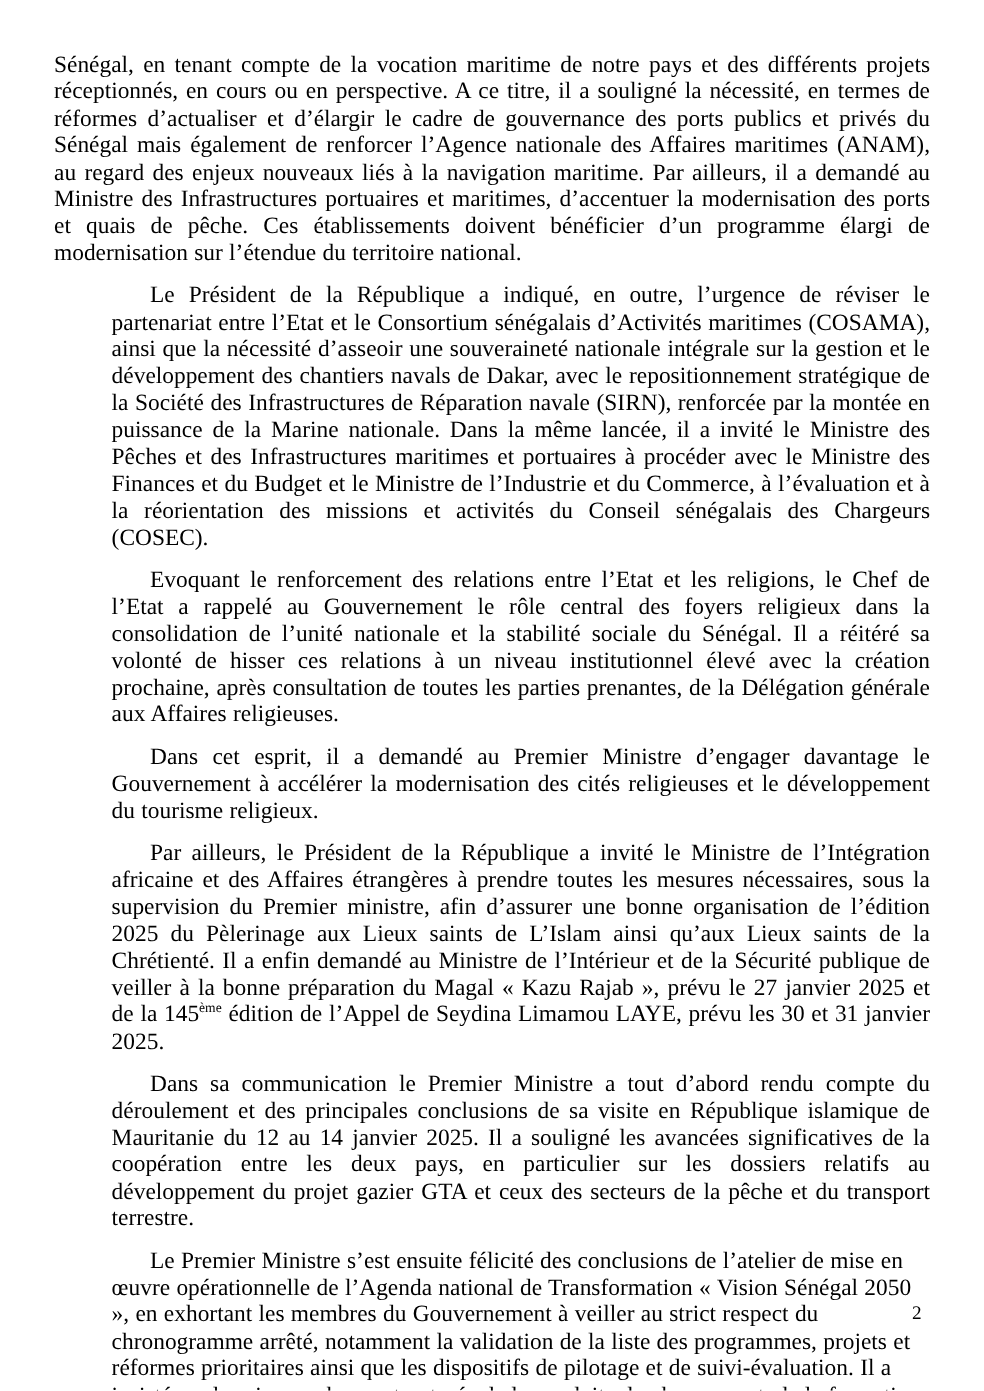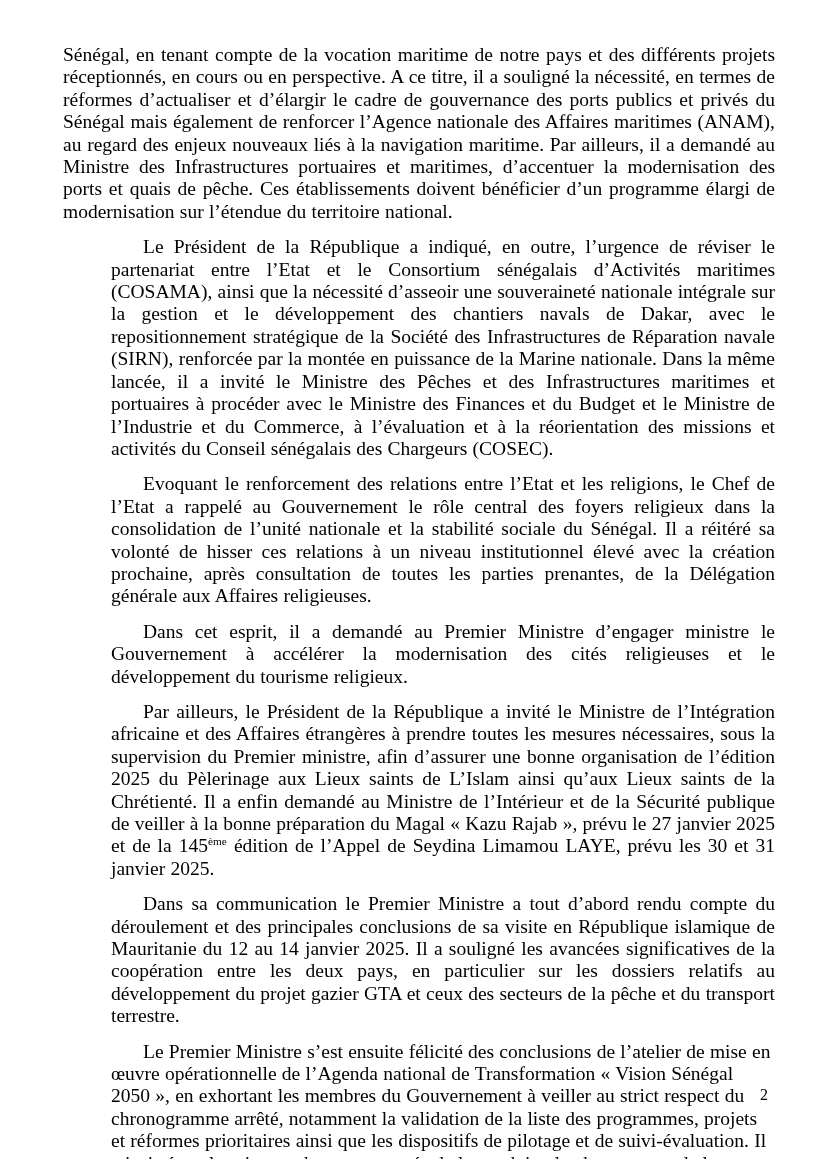--- a/index.html
+++ b/index.html
@@ -13,21 +13,21 @@
     height: 1159px;
     font-family: "Liberation Serif", "DejaVu Serif", serif;
     color: #000000;
     overflow: hidden;
   }
   .page {
     position: relative;
     width: 820px;
     height: 1159px;
     background: #ffffff;
-    padding: 44px 45px 0 63px;
+    padding: 44px 45px 0 45px;
     overflow: hidden;
   }
   .page-body p.para {
     margin: 0 0 13px 0;
     font-size: 19.5px;
     line-height: 22.4px;
     text-align: justify;
     hyphens: none;
     -webkit-hyphens: none;
     word-spacing: 0.02em;
@@ -57,21 +57,21 @@
 <body>
 
 <div class="page">
   <main class="page-body">
     <p class="para">Sénégal, en tenant compte de la vocation maritime de notre pays et des différents projets réceptionnés, en cours ou en perspective. A ce titre, il a souligné la nécessité, en termes de réformes d’actualiser et d’élargir le cadre de gouvernance des ports publics et privés du Sénégal mais également de renforcer l’Agence nationale des Affaires maritimes (ANAM), au regard des enjeux nouveaux liés à la navigation maritime. Par ailleurs, il a demandé au Ministre des Infrastructures portuaires et maritimes, d’accentuer la modernisation des ports et quais de pêche. Ces établissements doivent bénéficier d’un programme élargi de modernisation sur l’étendue du territoire national.</p>
 
     <p class="para indent">Le Président de la République a indiqué, en outre, l’urgence de réviser le partenariat entre l’Etat et le Consortium sénégalais d’Activités maritimes (COSAMA), ainsi que la nécessité d’asseoir une souveraineté nationale intégrale sur la gestion et le développement des chantiers navals de Dakar, avec le repositionnement stratégique de la Société des Infrastructures de Réparation navale (SIRN), renforcée par la montée en puissance de la Marine nationale. Dans la même lancée, il a invité le Ministre des Pêches et des Infrastructures maritimes et portuaires à procéder avec le Ministre des Finances et du Budget et le Ministre de l’Industrie et du Commerce, à l’évaluation et à la réorientation des missions et activités du Conseil sénégalais des Chargeurs (COSEC).</p>
 
     <p class="para indent">Evoquant le renforcement des relations entre l’Etat et les religions, le Chef de l’Etat a rappelé au Gouvernement le rôle central des foyers religieux dans la consolidation de l’unité nationale et la stabilité sociale du Sénégal. Il a réitéré sa volonté de hisser ces relations à un niveau institutionnel élevé avec la création prochaine, après consultation de toutes les parties prenantes, de la Délégation générale aux Affaires religieuses.</p>
 
-    <p class="para indent">Dans cet esprit, il a demandé au Premier Ministre d’engager ministre le Gouvernement à accélérer la modernisation des cités religieuses et le développement du tourisme religieux.</p>
+    <p class="para indent">Dans cet esprit, il a demandé au Premier Ministre d’engager davantage le Gouvernement à accélérer la modernisation des cités religieuses et le développement du tourisme religieux.</p>
 
     <p class="para indent"><span>Par ailleurs, le Président de la République a invité le Ministre de l’Intégration africaine et des Affaires étrangères à prendre toutes les mesures nécessaires, sous la supervision du Premier ministre, afin d’assurer une bonne organisation de l’édition 2025 du Pèlerinage aux Lieux saints de L’Islam ainsi qu’aux Lieux saints de la Chrétienté. Il a enfin demandé au Ministre de l’Intérieur et de la Sécurité publique de veiller à la bonne préparation du Magal « Kazu Rajab », prévu le 27 janvier 2025 et de la 145</span><sup>ème</sup><span> édition de l’Appel de Seydina Limamou LAYE, prévu les 30 et 31 janvier 2025.</span></p>
 
     <p class="para indent">Dans sa communication le Premier Ministre a tout d’abord rendu compte du déroulement et des principales conclusions de sa visite en République islamique de Mauritanie du 12 au 14 janvier 2025. Il a souligné les avancées significatives de la coopération entre les deux pays, en particulier sur les dossiers relatifs au développement du projet gazier GTA et ceux des secteurs de la pêche et du transport terrestre.</p>
 
     <p class="para indent align-left">Le Premier Ministre s’est ensuite félicité des conclusions de l’atelier de mise en œuvre opérationnelle de l’Agenda national de Transformation « Vision Sénégal 2050 », en exhortant les membres du Gouvernement à veiller au strict respect du chronogramme arrêté, notamment la validation de la liste des programmes, projets et réformes prioritaires ainsi que les dispositifs de pilotage et de suivi-évaluation. Il a insisté sur la prise en charge structurée de la conduite du changement, de la formation continue ainsi que du renforcement et de la valorisation des Cellules d’Etudes et de Planification.</p>
   </main>
 
   <div class="page-number">2</div>
 </div>

